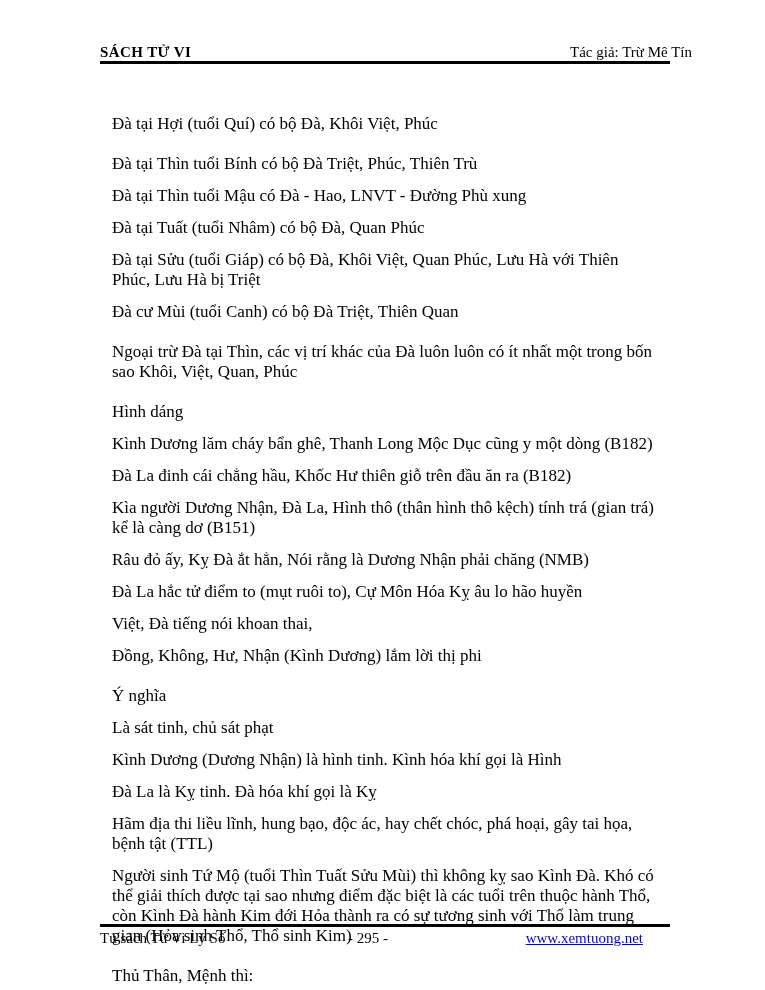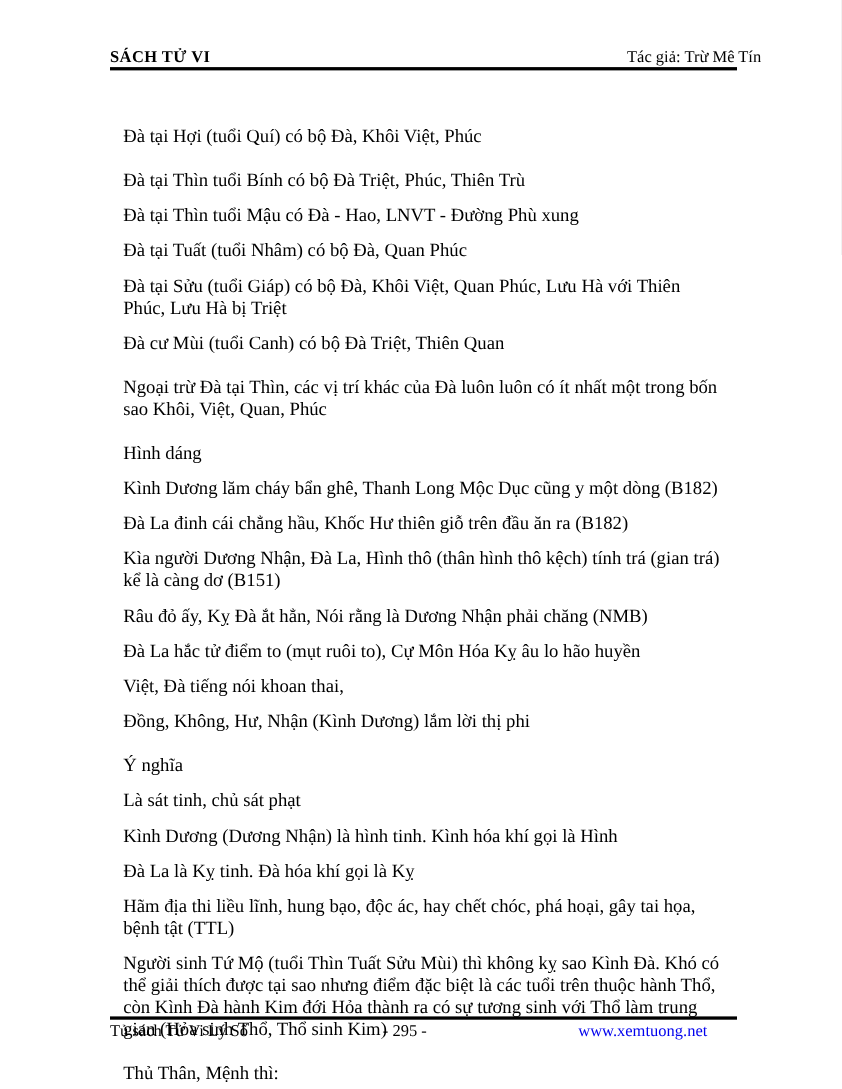--- a/index.html
+++ b/index.html
@@ -81,20 +81,21 @@
     left: 218px;
     top: 0;
     width: 100px;
     text-align: center;
   }
   .footer-link {
     position: absolute;
     right: 27px;
     top: 0;
     color: #0000ee;
+    text-decoration: underline;
     cursor: pointer;
   }
 </style>
 </head>
 <body>
 
 <div class="page">
 
   <div class="header">
     <span class="book-title">SÁCH TỬ VI</span>

